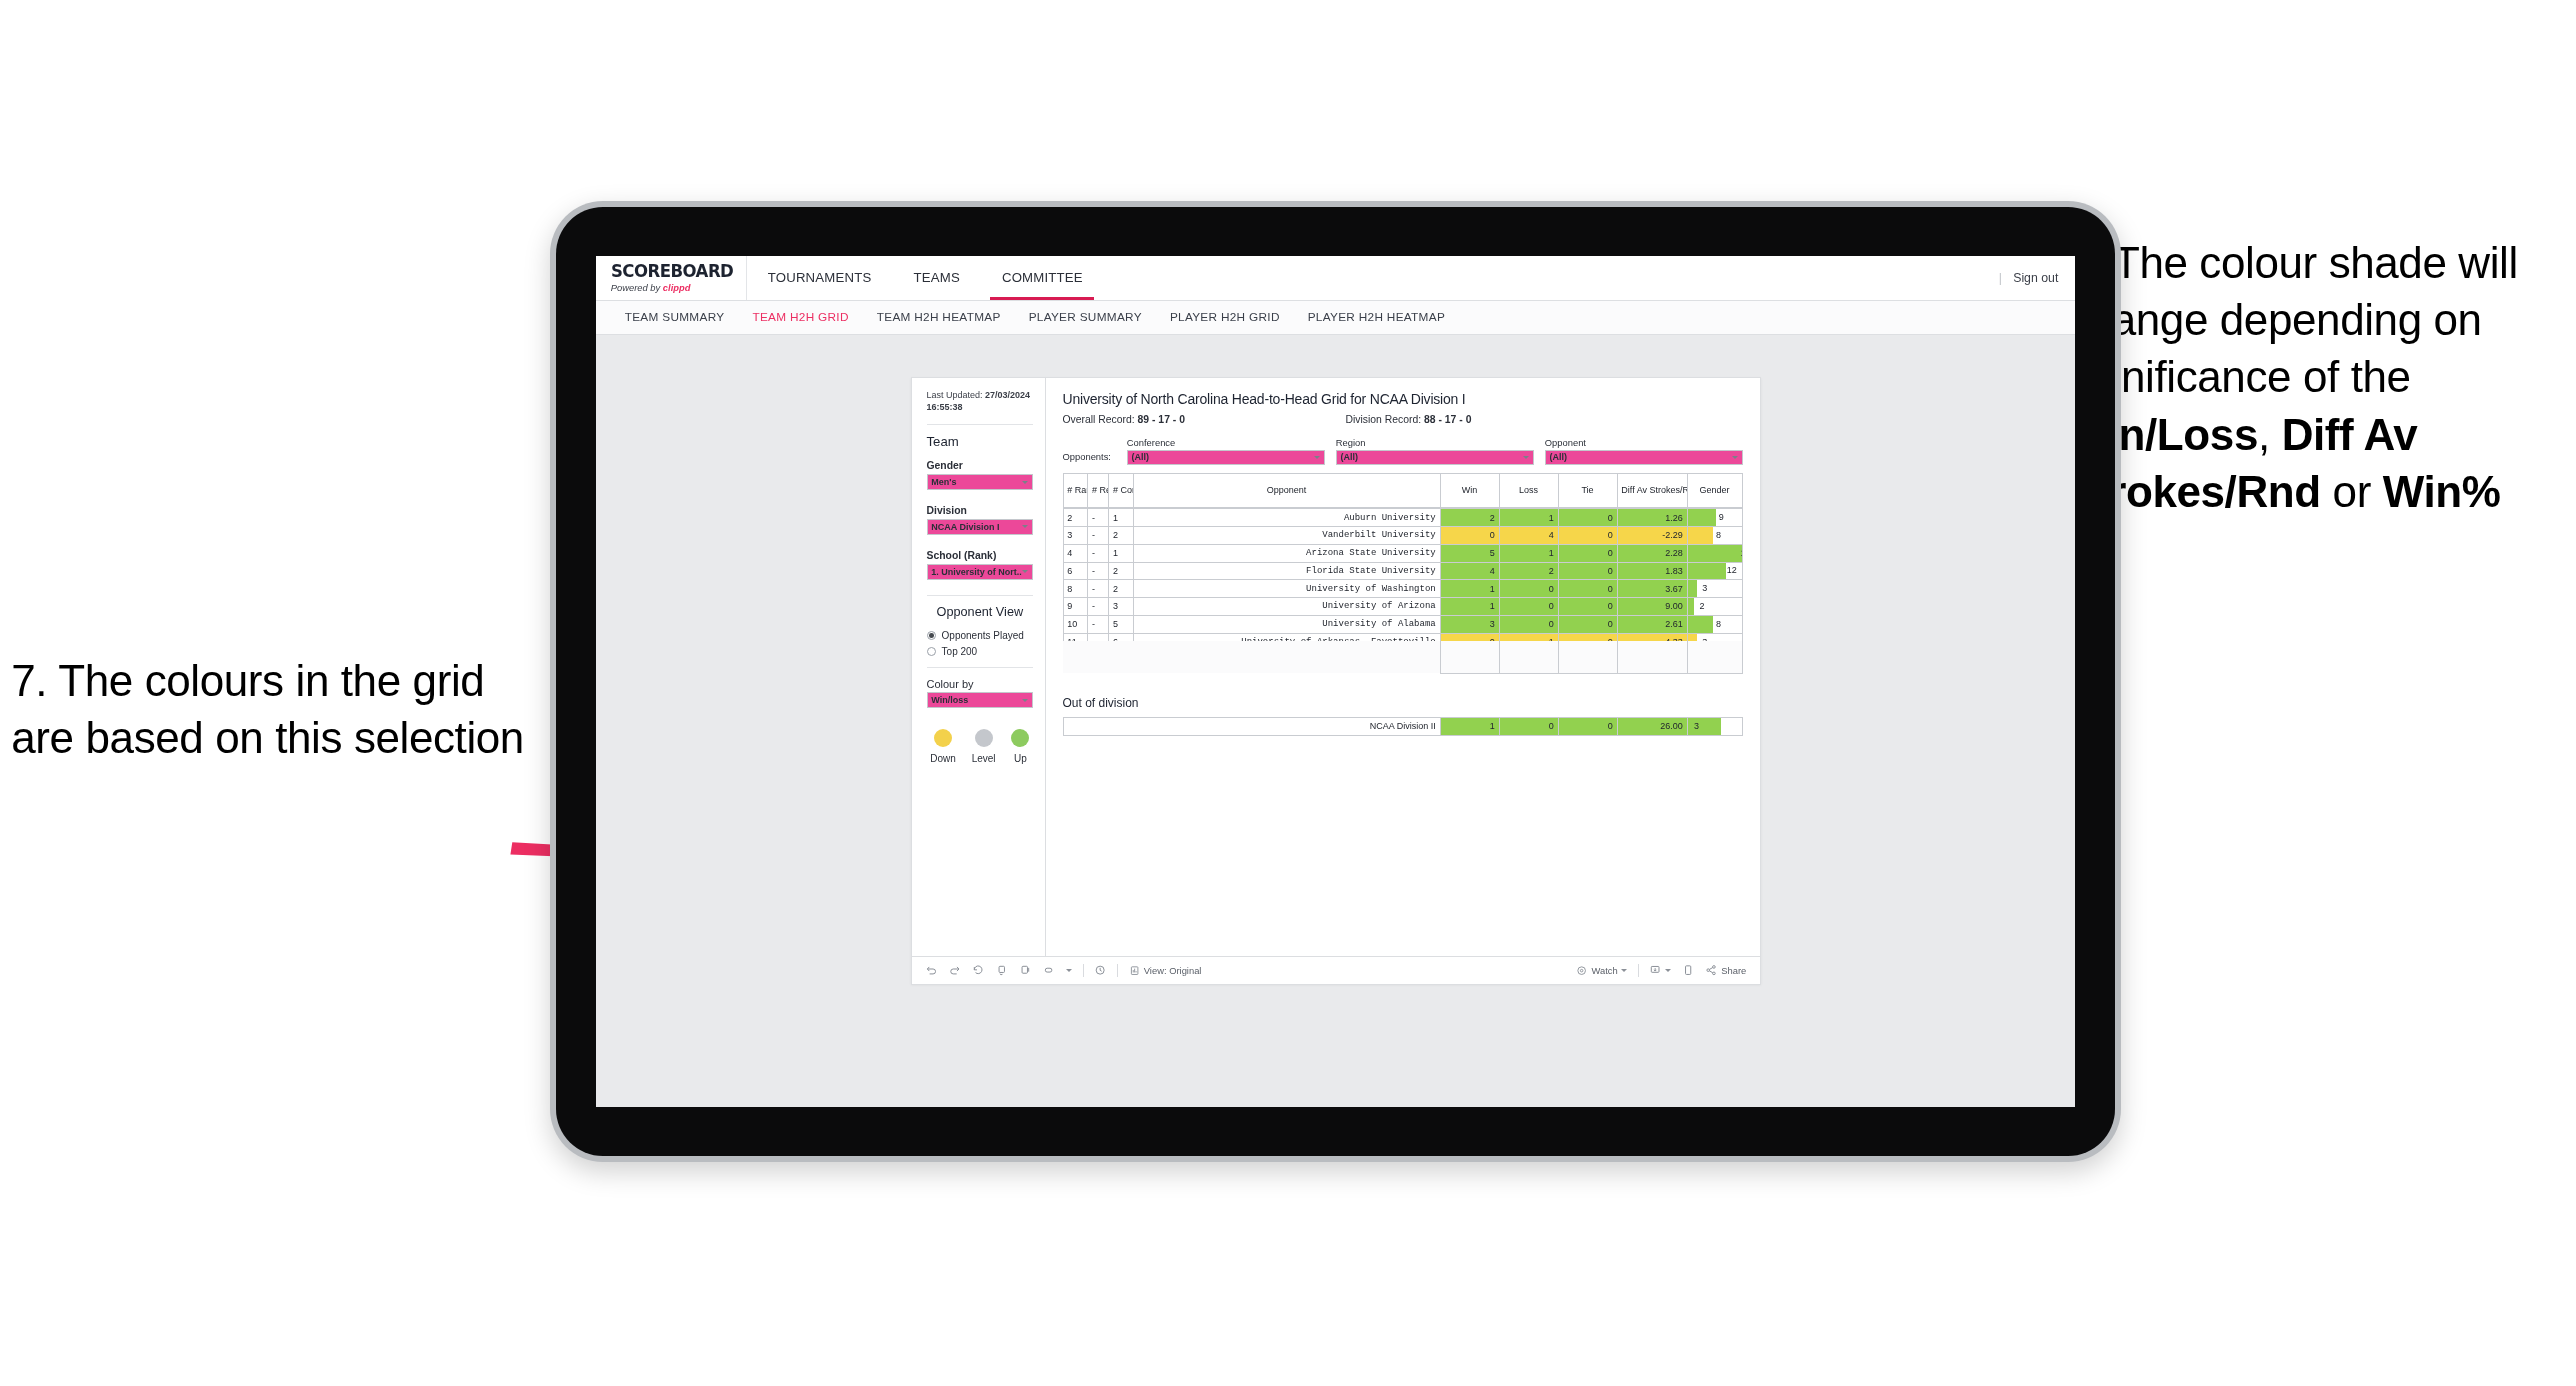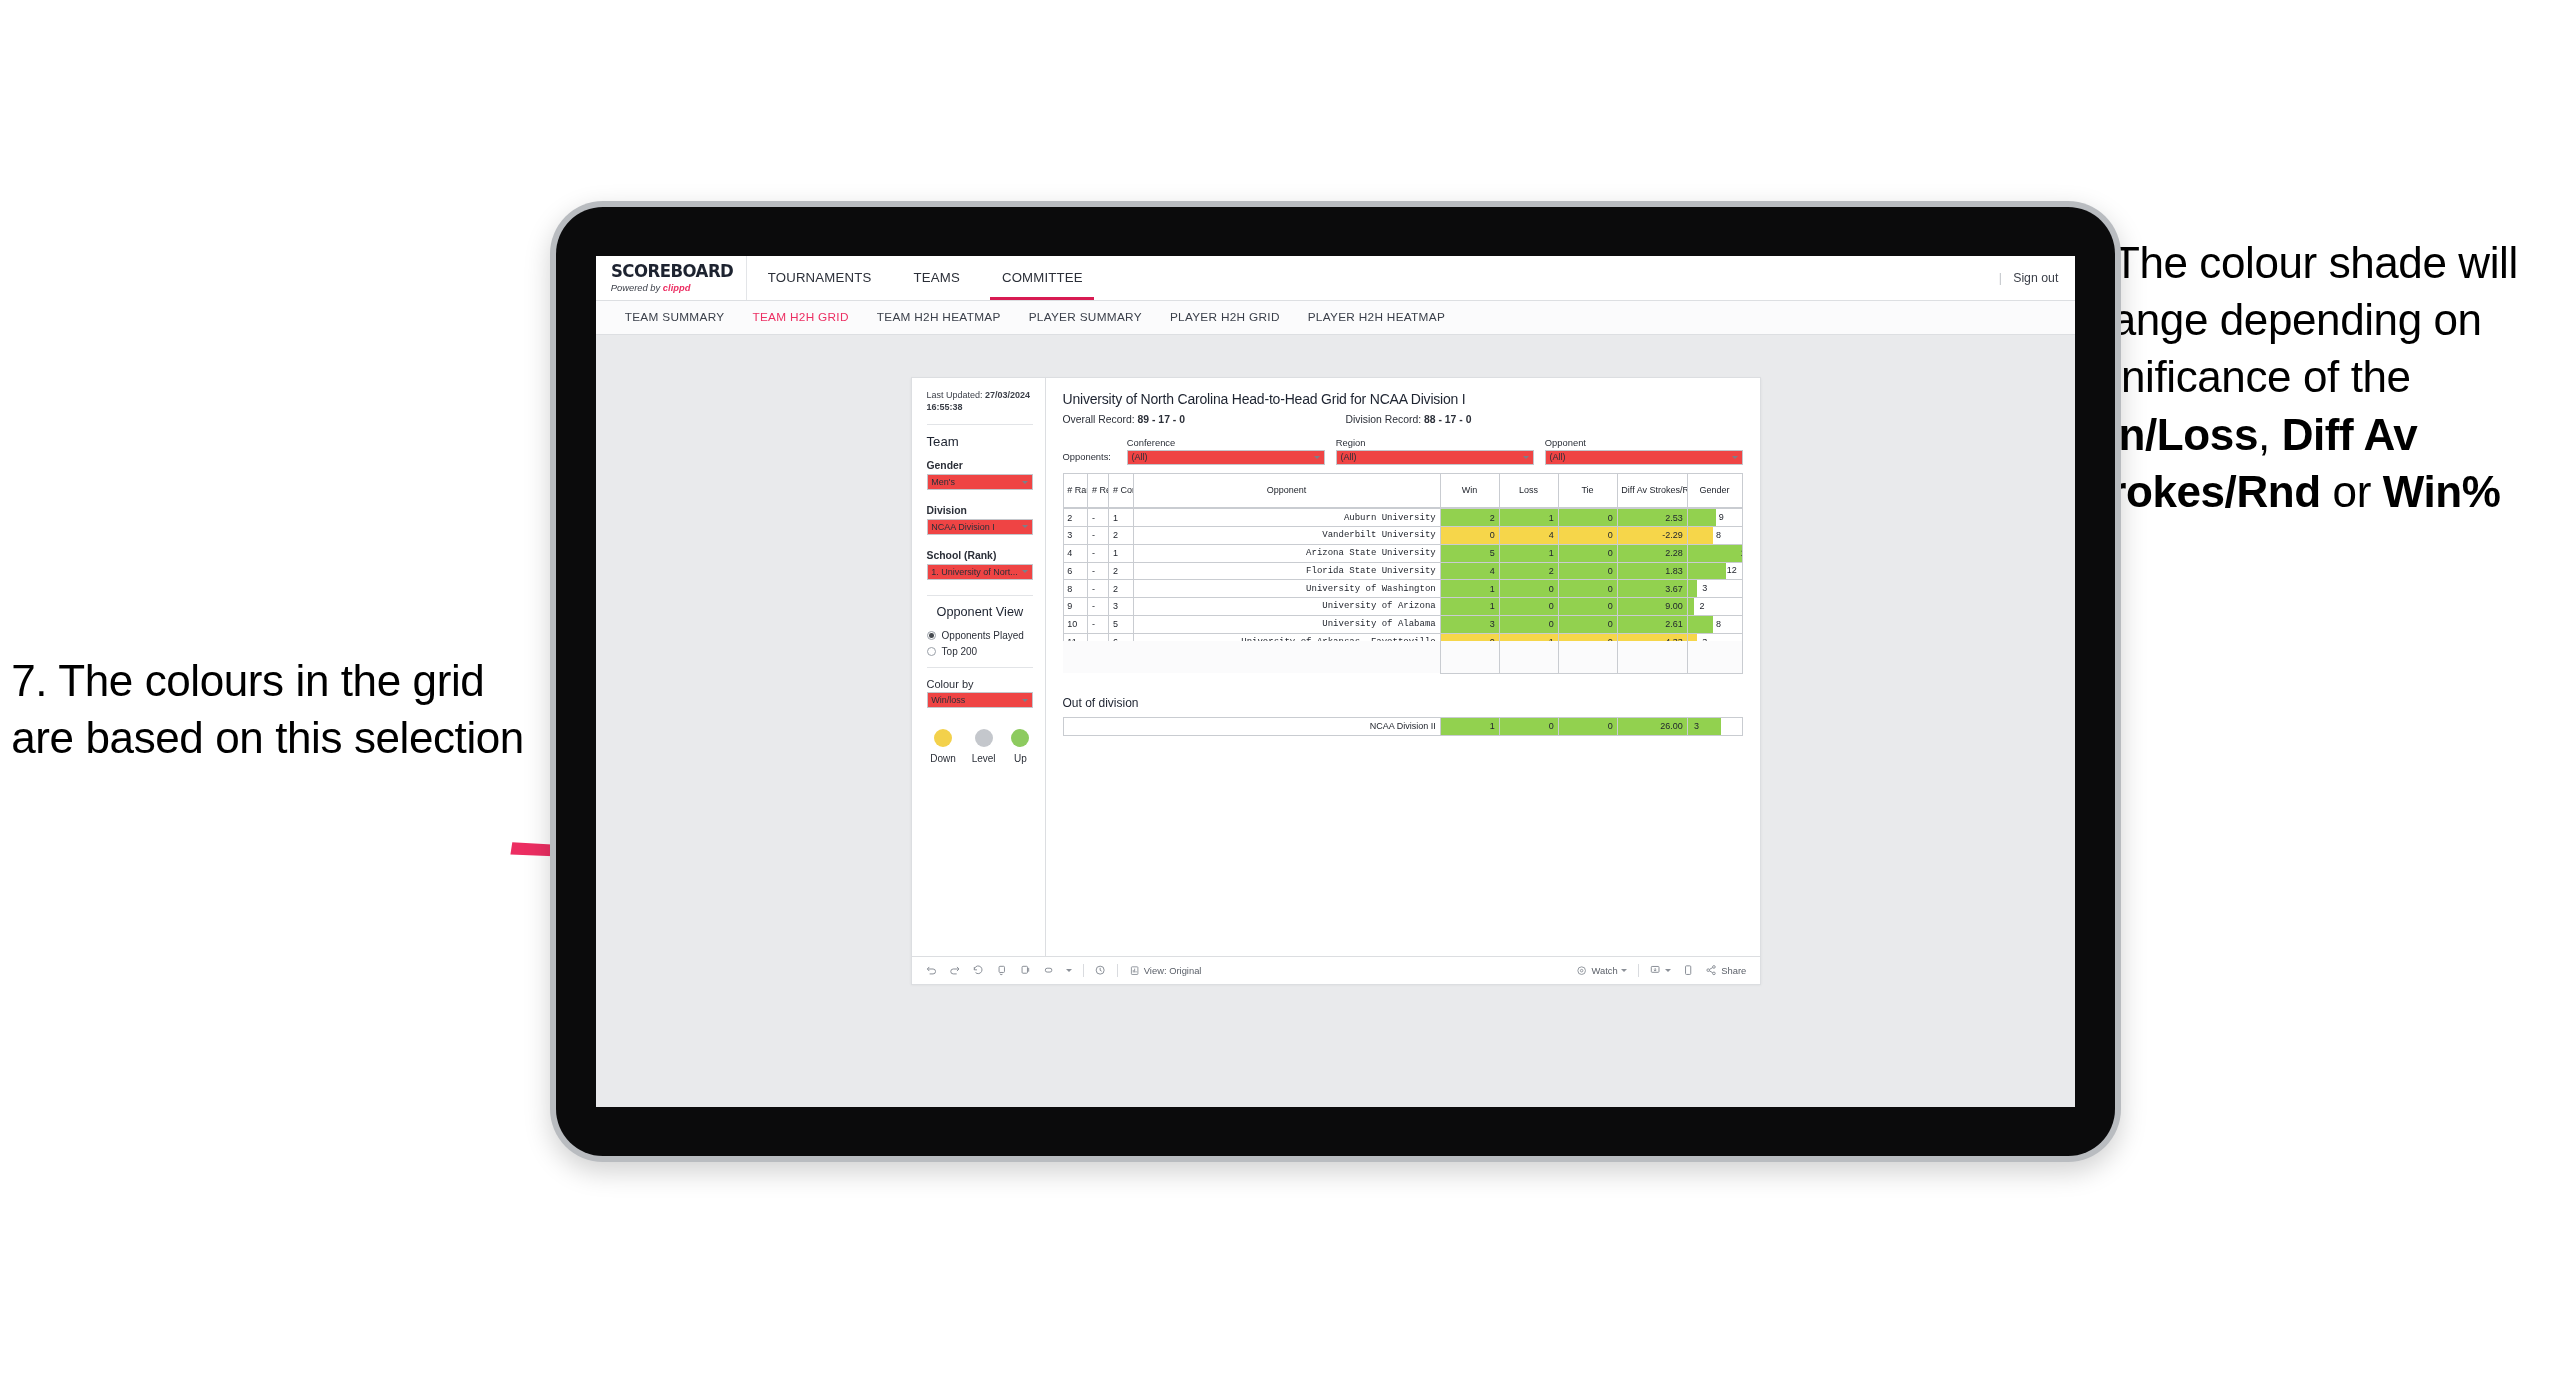--- a/index.html
+++ b/index.html
@@ -151,26 +151,27 @@
   .hr { height: 0.9px; background: #e2e4e7; margin: 10.4px 0 9.4px; }
   .sec-title {
     font-size: 13.2px; color: #1d2330; margin-bottom: 11.3px;
     font-weight: normal;
   }
   .sec-title.center { text-align: center; font-size: 12.7px; }
   .field-label { font-size: 10.4px; font-weight: bold; color: #2b2f38; margin-bottom: 2.8px; }
   .select {
     height: 16px;
     border: 0.9px solid #c4c7cc;
-    background: #ef4444;
+    background: #ec4899;
     display: flex; align-items: center;
     padding: 0 3.8px;
     font-size: 9px; color: #2b2f38;
     margin-bottom: 15px;
     cursor: pointer;
+    font-weight: bold;
   }
   .select span.val { flex: 1; overflow: hidden; white-space: nowrap; }
   .caret {
     width: 0; height: 0;
     border-left: 3px solid transparent;
     border-right: 3px solid transparent;
     border-top: 3.8px solid #7b8089;
   }
   .radio-row {
     display: flex; align-items: center; gap: 5.7px;
@@ -440,21 +441,21 @@
                     </colgroup>
                     <tbody id="grid-body">
                         <tr>
                           <td class="rank">2</td>
                           <td class="rank">-</td>
                           <td class="rank">1</td>
                           <td class="txt">Auburn University</td>
                           <td class="num cell-up">2</td>
                           <td class="num cell-up">1</td>
                           <td class="num cell-up">0</td>
-                          <td class="num cell-up">2.53</td>
+                          <td class="num cell-up">1.26</td>
                           <td class="rounds">
                             <div class="rounds-bar" style="width: 52.9412%; background: rgb(146, 209, 79);"></div>
                             <span class="rounds-val" style="padding-left: calc(52.9412% + 2.8px);">9</span>
                           </td>
                         </tr>
                         <tr>
                           <td class="rank">3</td>
                           <td class="rank">-</td>
                           <td class="rank">2</td>
                           <td class="txt">Vanderbilt University</td>

